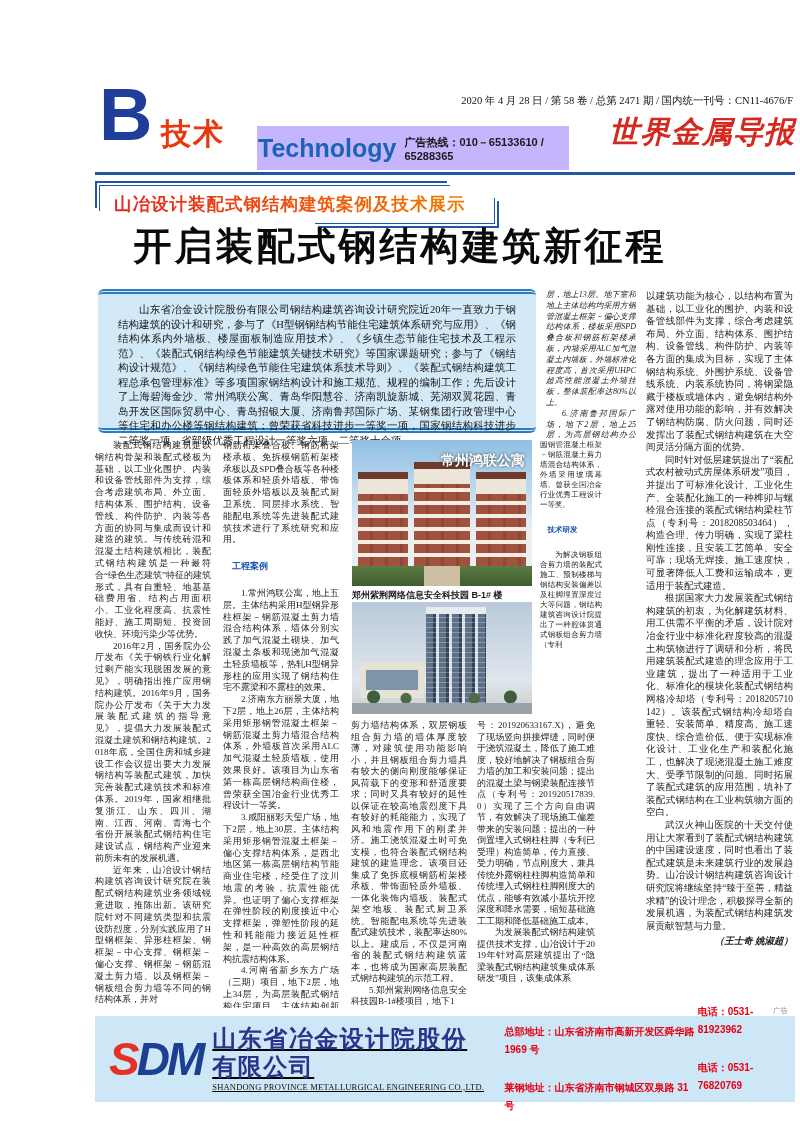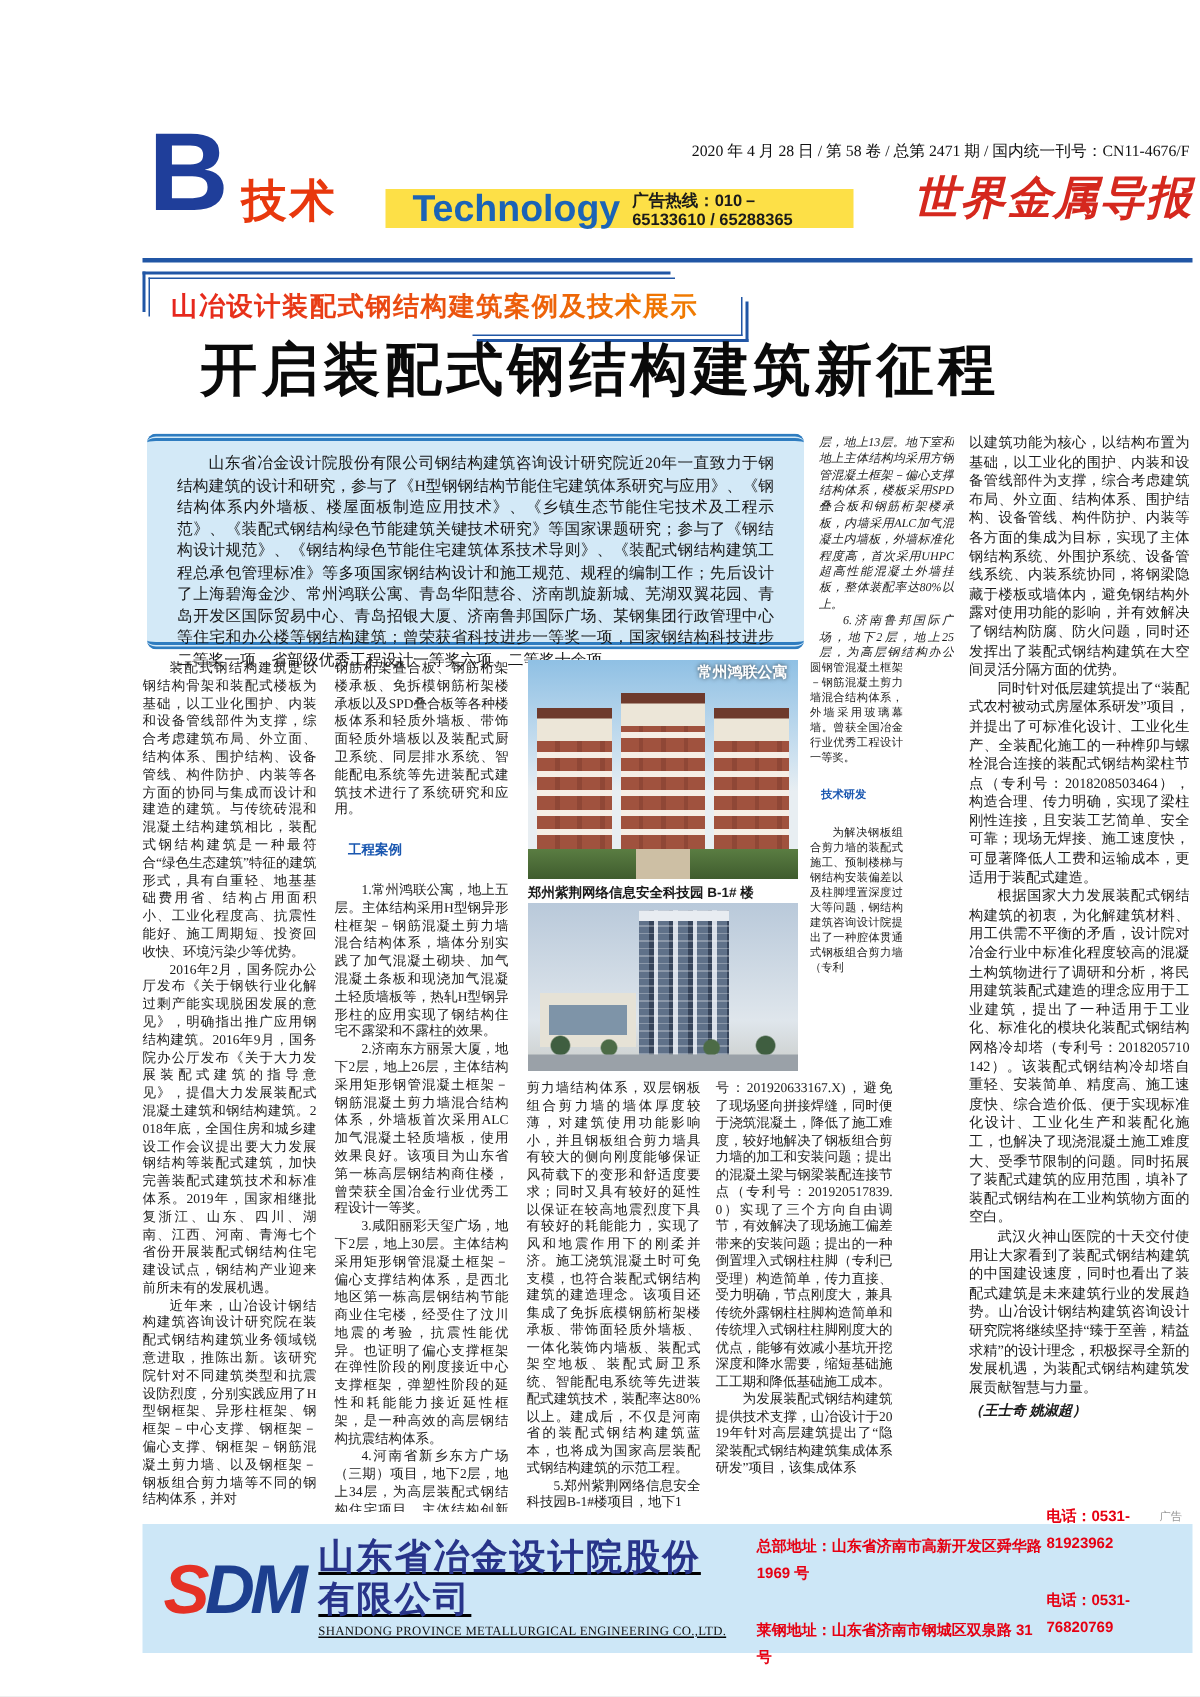--- a/index.html
+++ b/index.html
@@ -4,22 +4,22 @@
 <style>
   html,body{margin:0;padding:0;background:#e9e9e9;}
   .page{position:relative;width:800px;height:1131px;margin:0 auto;background:#fff;
         font-family:"Liberation Serif",serif;overflow:hidden;outline:1px solid #ddd;}
   
   .mast{position:absolute;left:95px;top:88px;width:700px;height:84px;}
   .b-letter{position:absolute;left:4px;top:-10px;font-family:"Liberation Sans",sans-serif;
             font-weight:900;font-size:74px;color:#1f3e9a;line-height:1;}
   .sec-cn{position:absolute;left:66px;top:26px;font-family:"Liberation Sans",sans-serif;
           font-weight:900;font-size:30px;color:#e8380d;letter-spacing:2px;}
-  .tech-box{position:absolute;left:162px;top:38px;width:312px;height:26px;background:#fde047;
-            display:flex;align-items:center;padding:0 18px;box-sizing:border-box;gap:8px;}
+  .tech-box{position:absolute;left:162px;top:38px;width:312px;height:44px;background:#c4b5fd;
+            display:flex;align-items:center;padding:0 1px;box-sizing:border-box;gap:8px;}
   .tech-en{font-family:"Liberation Sans",sans-serif;font-weight:bold;font-size:25px;color:#1b63b6;}
   .hotline{font-family:Liberation Sans, sans-serif;font-weight:bold;font-size:11px;color:#1a1a1a;}
   .issue-line{position:absolute;right:2px;top:6px;font-size:10.5px;color:#111;
               font-family:Liberation Serif, serif;}
   .brand{position:absolute;right:0;top:24px;font-weight:900;font-style:italic;font-size:30px;
          color:#d5281e;letter-spacing:1px;font-family:"Liberation Serif",serif;}
   .mast-rule{position:absolute;left:95px;top:172px;width:700px;height:3px;background:#2156a5;}
   
   .kicker{position:absolute;left:98px;top:184px;}
   .kicker-frame{position:relative;padding:8px 30px 9px 16px;display:inline-block;}
@@ -36,21 +36,21 @@
   .headline{position:absolute;left:0;top:221px;width:100%;text-align:center;font-weight:900;
             font-size:38px;letter-spacing:3px;color:#0a0a0a;font-family:"Liberation Serif",serif;}
   
   .content{position:absolute;left:0;top:288px;width:800px;height:720px;}
   .col{position:absolute;text-align:justify;word-break:break-all;color:#1c1c1c;overflow:hidden;}
   .blk{margin:0;}
   .blk.p{text-indent:2em;}
   .blk.pc{text-indent:0;}
   .blk.h{color:#1a57b0;font-weight:bold;font-family:"Liberation Sans",sans-serif;
          text-indent:1em;margin:15px 0;}
-  .blk.by{text-align:left;font-style:italic;font-weight:bold;margin-top:3px;}
+  .blk.by{text-align:right;font-style:italic;font-weight:bold;margin-top:3px;}
   .intro-box{position:absolute;left:98px;top:1px;width:438px;height:144px;background:#d3e9f7;
              border-top:5px double #2e7cc0;border-bottom:5px double #2e7cc0;border-radius:6px;
              box-sizing:border-box;padding:9px 20px;font-size:10.5px;line-height:14.5px;
              color:#161616;text-align:justify;word-break:break-all;}
   .intro-box p{margin:0;text-indent:2em;}
   .t1col{left:546px;top:2px;width:90px;height:148px;font-size:8px;line-height:10.8px;font-style:italic;}
   .col5{left:646px;top:2px;width:147px;height:716px;font-size:9.5px;line-height:12.6px;}
   .col1{left:95px;top:152px;width:116px;height:568px;font-size:9px;line-height:11.8px;}
   .col2{left:223px;top:152px;width:116px;height:568px;font-size:9px;line-height:11.8px;}
   .col3b{left:351px;top:432px;width:116px;height:286px;font-size:9px;line-height:11.5px;}
@@ -65,21 +65,21 @@
            repeating-linear-gradient(0deg,rgba(250,246,238,0) 0 9px,rgba(250,246,238,.95) 9px 13px),
            repeating-linear-gradient(90deg,#a0523e 0 12px,#8f4736 12px 15px);}
   .ph1-b::before{content:"";position:absolute;left:0;top:0;width:100%;height:16px;background:#ece6d8;}
   .ph1-b::after{content:"";position:absolute;left:0;top:-6px;width:100%;height:7px;background:#6e3a2c;}
   .ph1-b1{left:6px;width:50px;height:88px;}
   .ph1-b2{left:62px;width:56px;height:98px;}
   .ph1-b3{left:124px;width:50px;height:88px;}
   .ph1-green{position:absolute;left:0;bottom:0;width:100%;height:20px;
              background:linear-gradient(#5a7d42,#3f5c2e);}
   .ph1-path{position:absolute;left:40%;bottom:0;width:20%;height:20px;background:#cdbfa4;}
-  .ph1-label{position:absolute;top:1px;right:7px;color:#fff;font-size:10px;font-weight:bold;
+  .ph1-label{position:absolute;top:12px;right:7px;color:#fff;font-size:14px;font-weight:bold;
              font-family:Liberation Serif, serif;text-shadow:0 0 3px rgba(0,0,0,.7);}
   .caption{position:absolute;left:352px;top:301px;width:180px;font-size:9px;font-weight:bold;
            color:#1a1a1a;font-family:"Liberation Sans",sans-serif;}
   .photo2{left:352px;top:314px;width:180px;height:112px;
           background:linear-gradient(#b9c9da 0%,#dfe6ec 70%,#c9ccc9 100%);}
   .ph2-tower{position:absolute;left:74px;top:5px;width:60px;height:96px;
              background:
                repeating-linear-gradient(0deg,rgba(255,255,255,.28) 0 1px,rgba(0,0,0,0) 1px 5px),
                repeating-linear-gradient(90deg,#5f7189 0 7px,#36445a 7px 10px,#d9dfe8 10px 13px);}
   .ph2-tower::before{content:"";position:absolute;left:0;top:0;width:100%;height:7px;background:#e8ecf1;}

